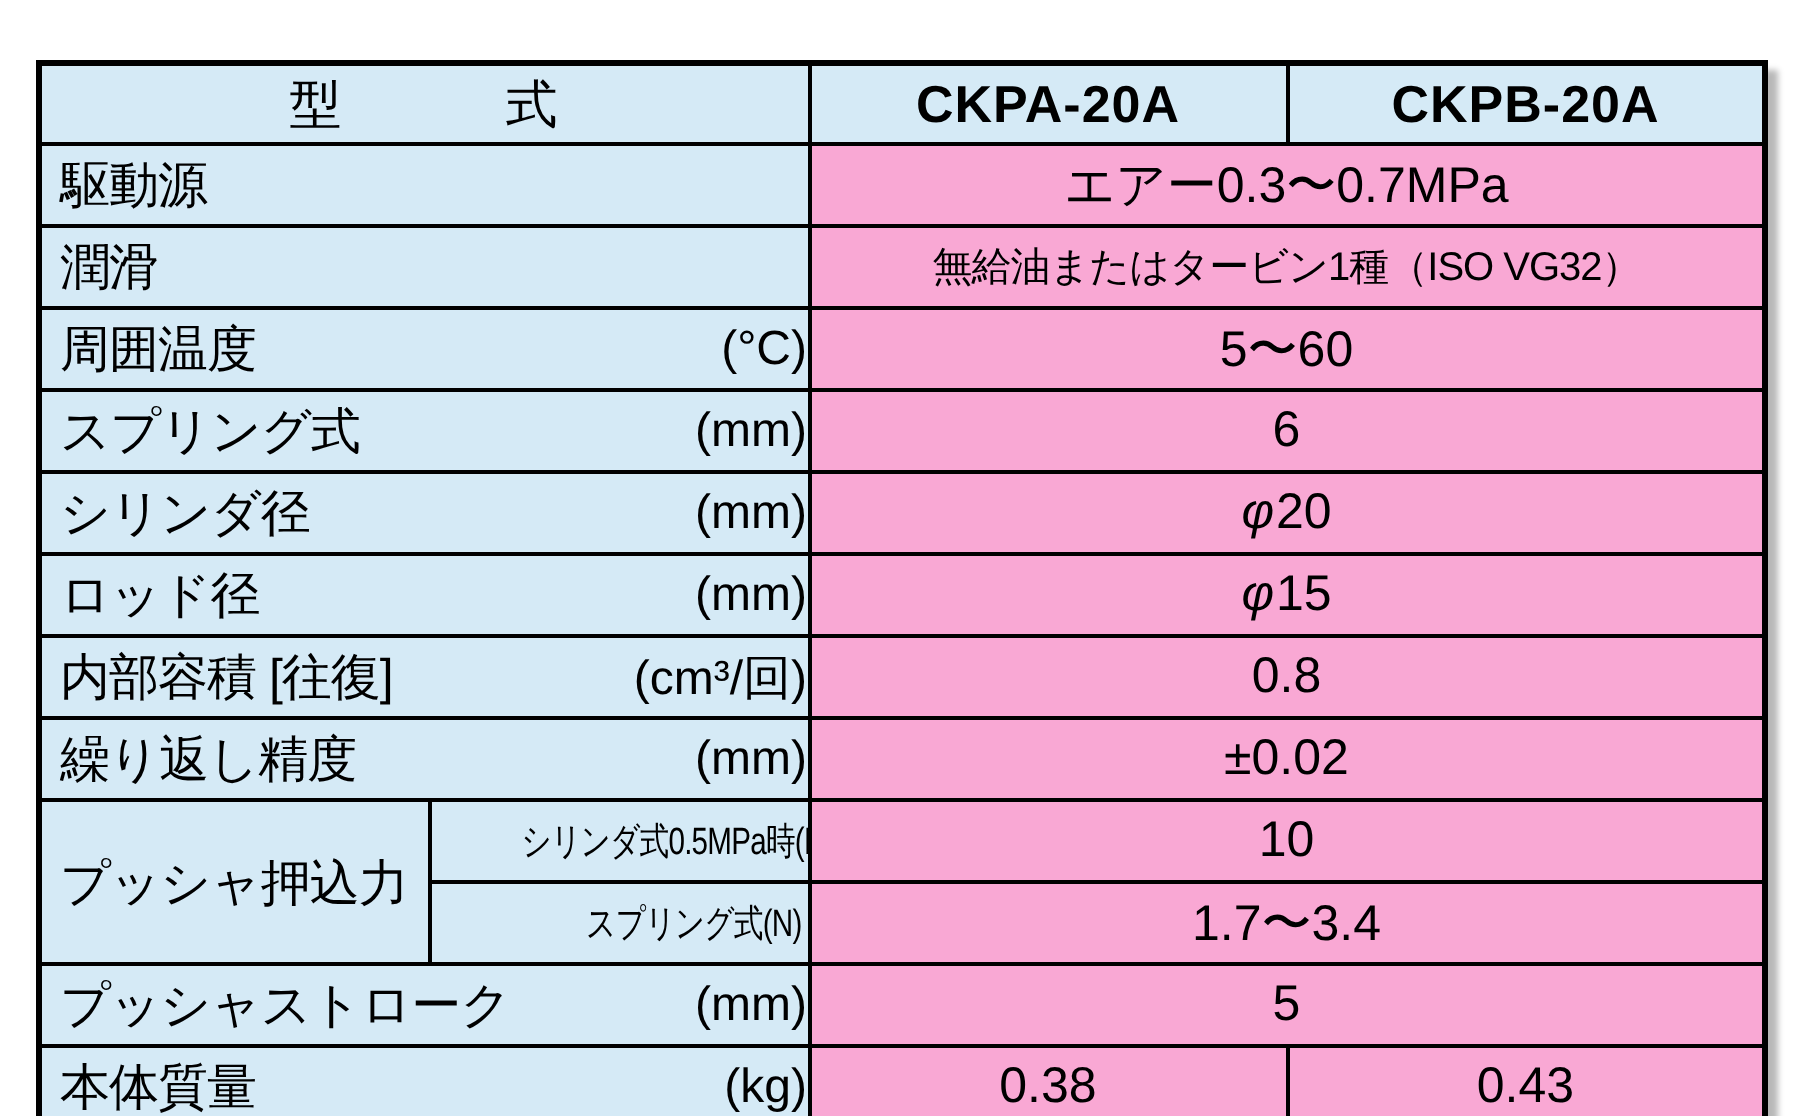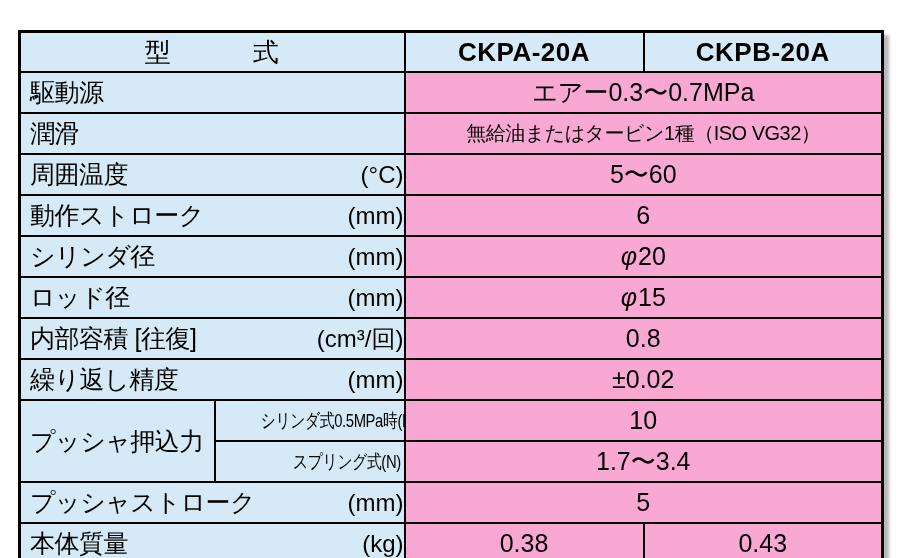--- a/index.html
+++ b/index.html
@@ -83,21 +83,21 @@
           <span class="lbl">周囲温度</span>
           <span class="unit">(°C)</span>
         </div>
       </td>
       <td colspan="2" class="val">5〜60</td>
     </tr>
 
     <tr class="row">
       <td colspan="2" class="blue">
         <div class="lc">
-          <span class="lbl">動作ストローク</span>
+          <span class="lbl">スプリング式</span>
           <span class="unit">(mm)</span>
         </div>
       </td>
       <td colspan="2" class="val">6</td>
     </tr>
 
     <tr class="row">
       <td colspan="2" class="blue">
         <div class="lc">
           <span class="lbl">シリンダ径</span>

